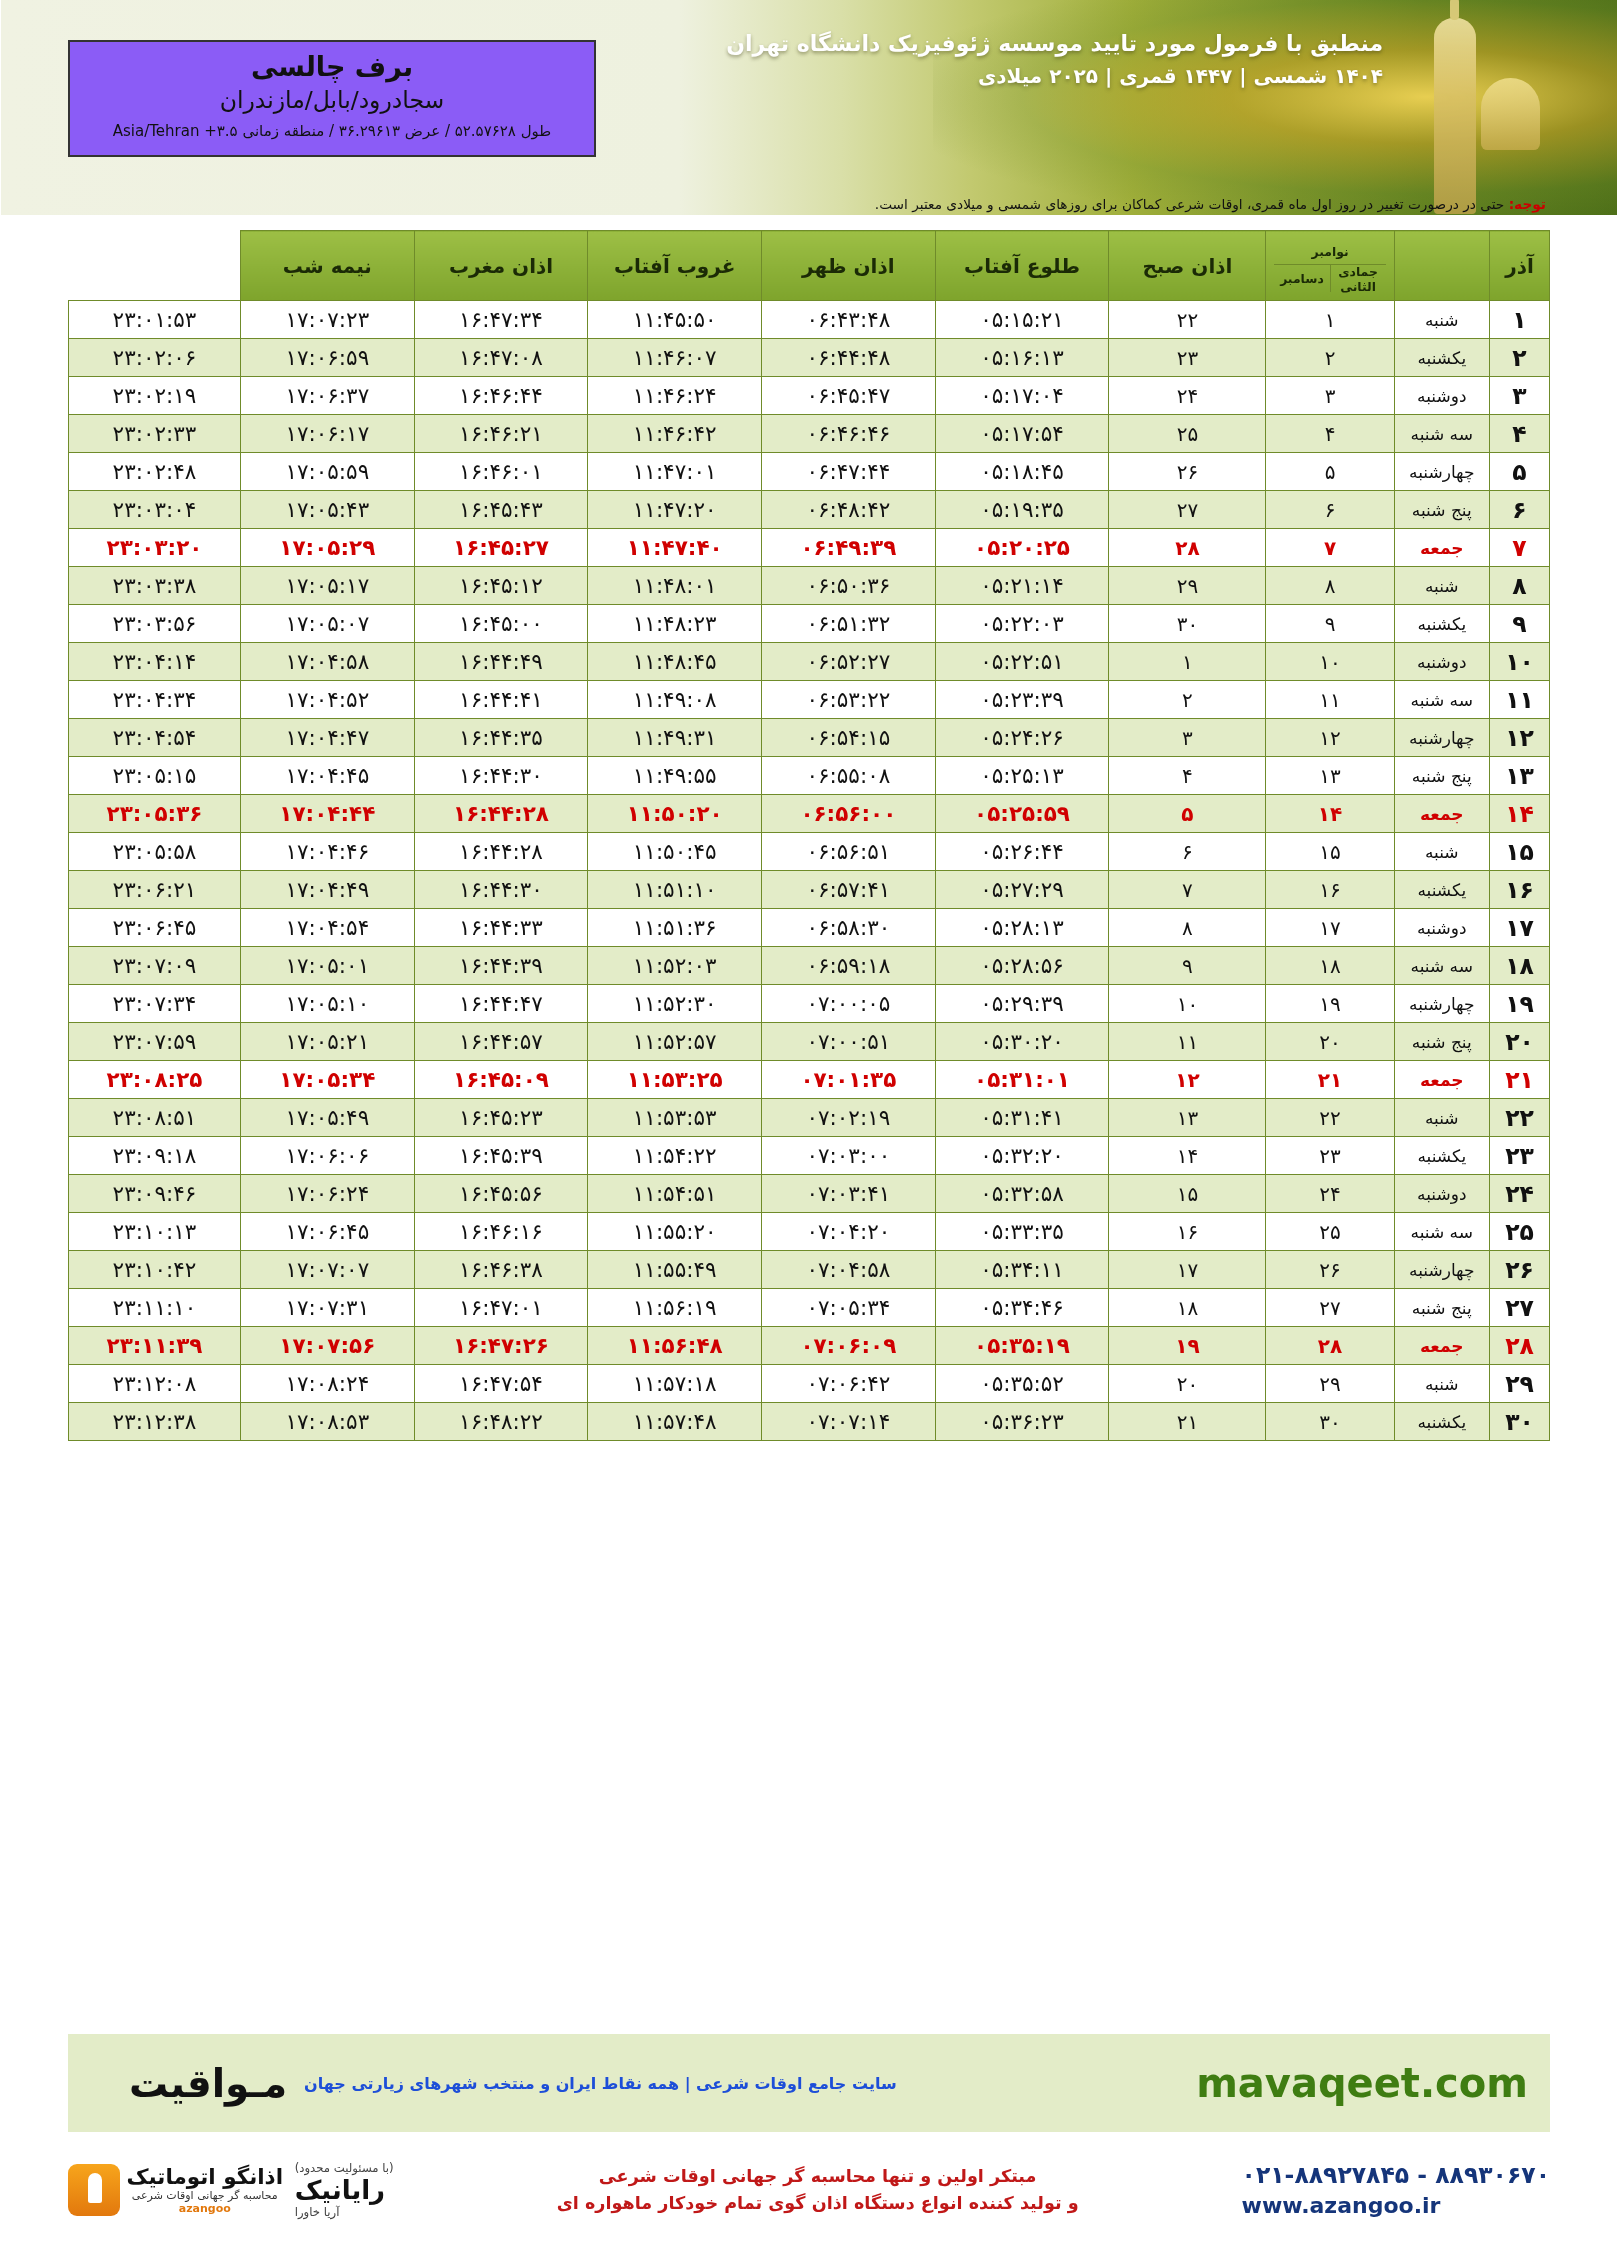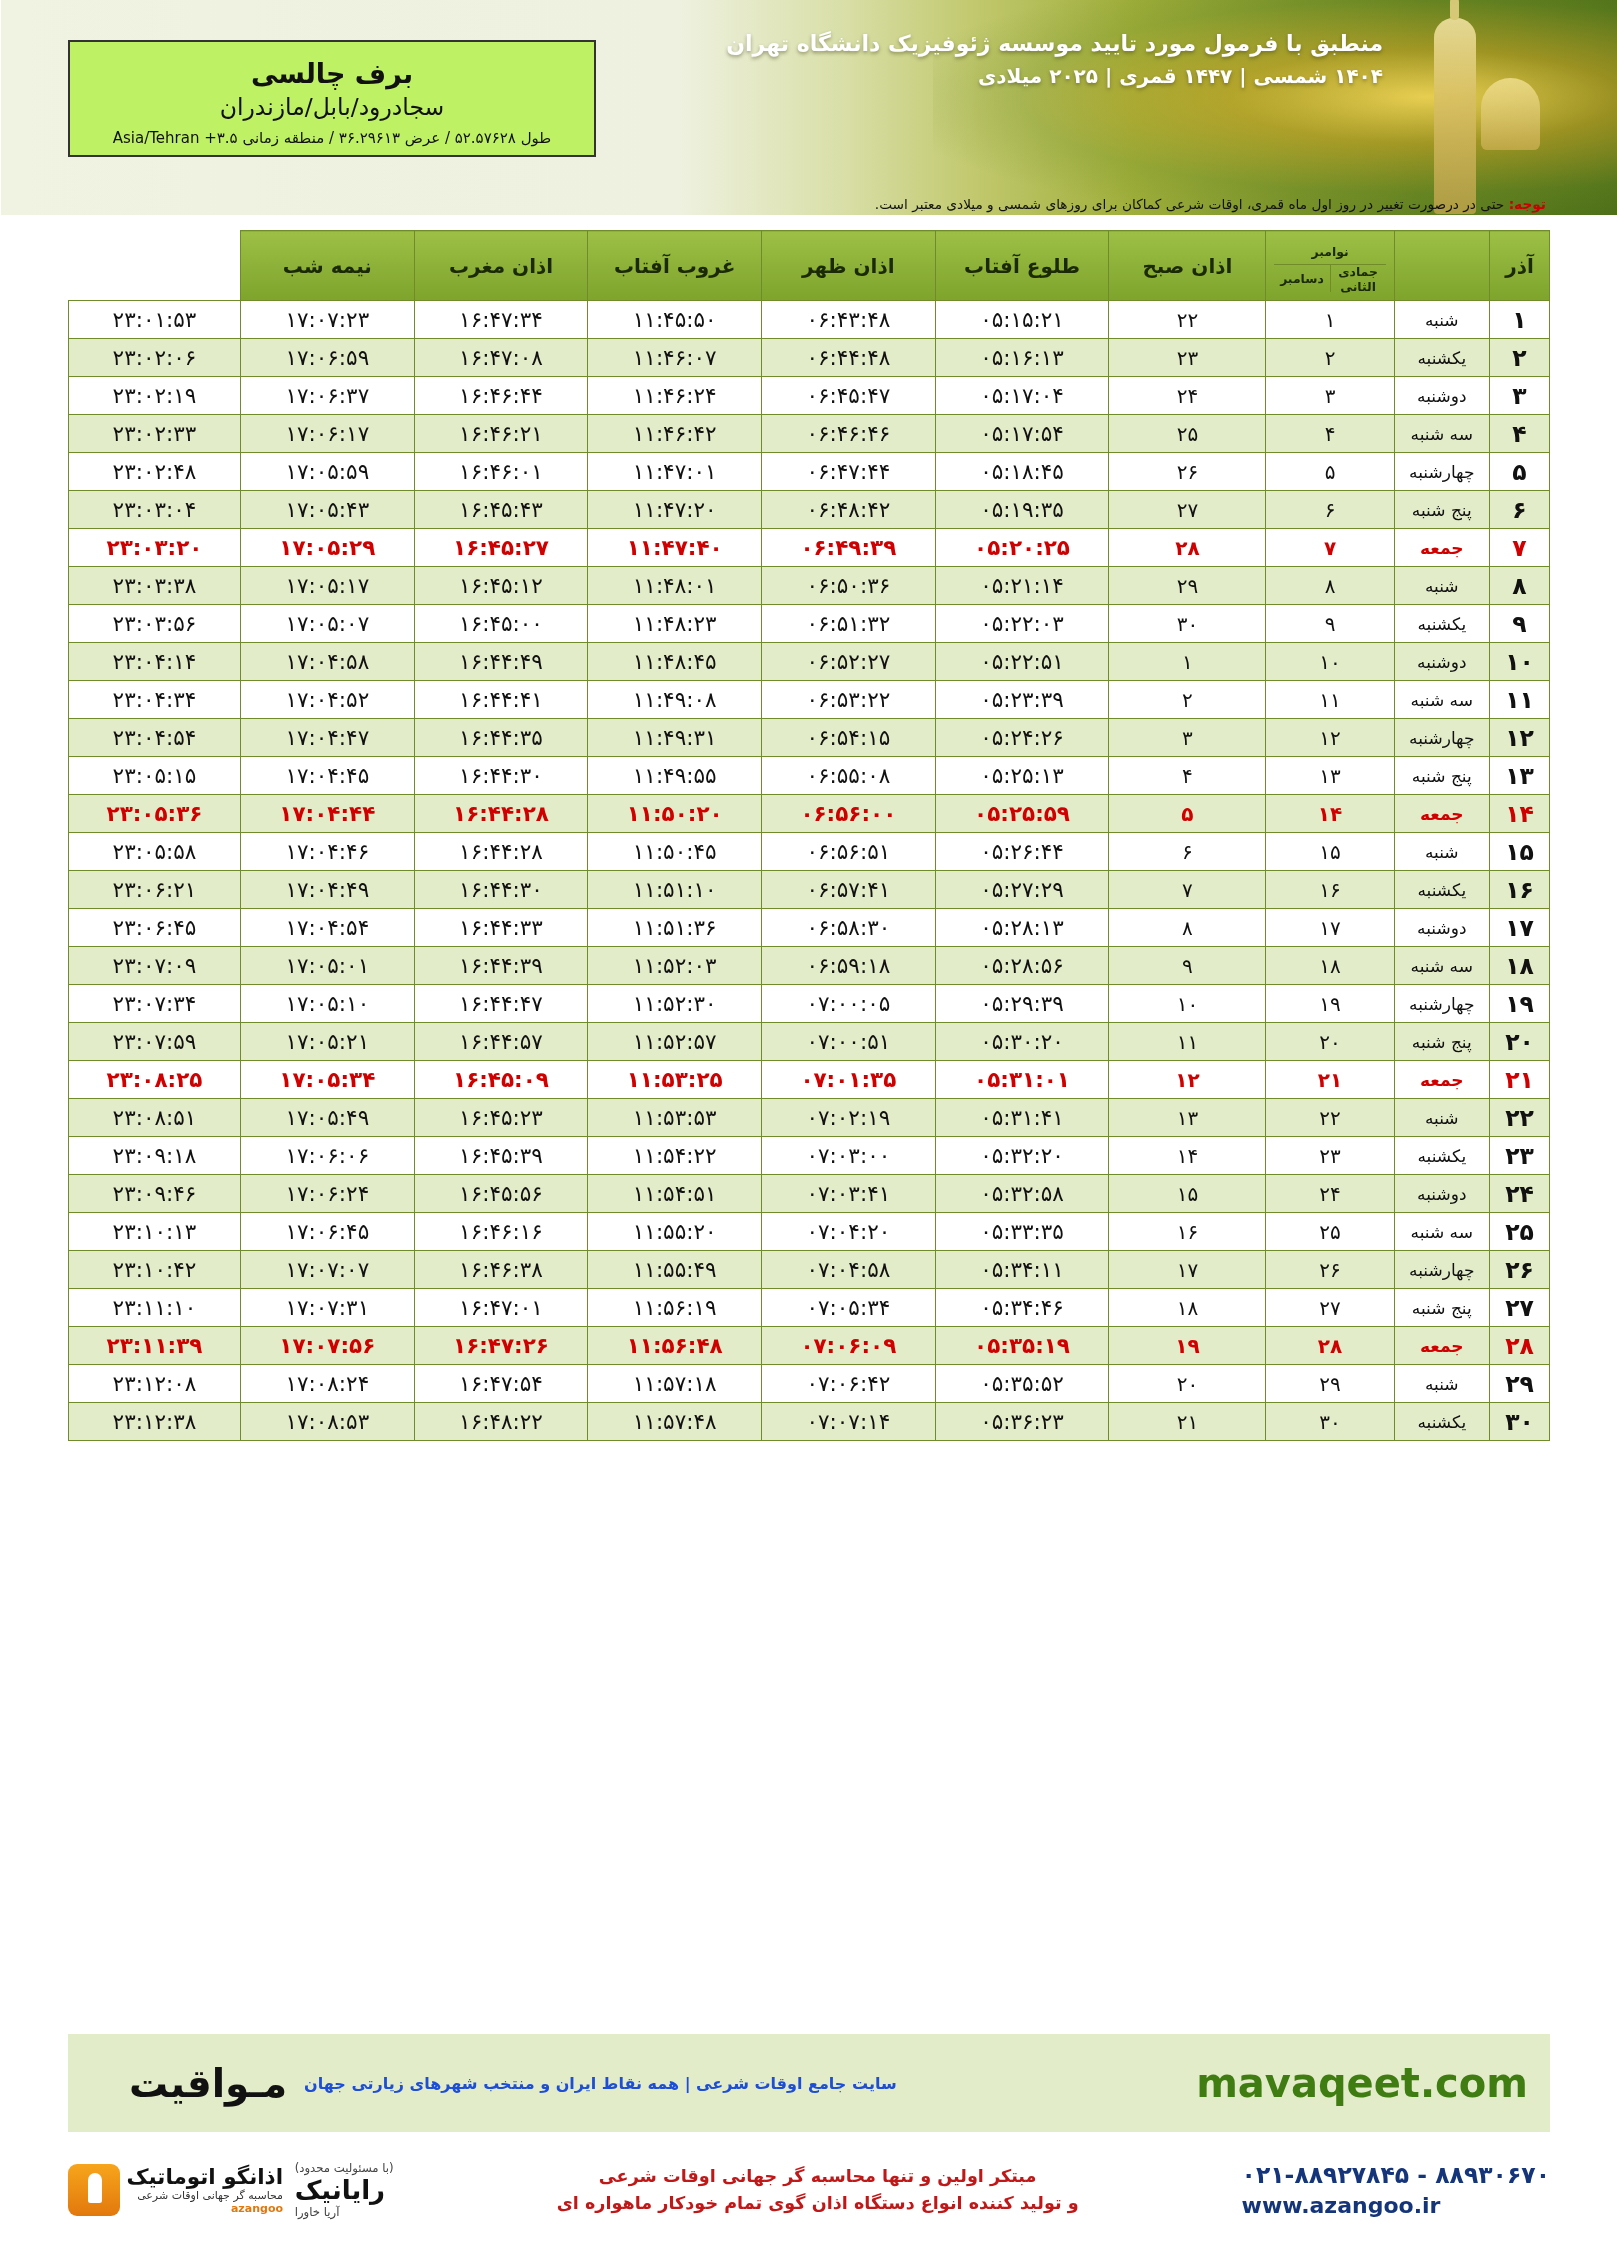--- a/index.html
+++ b/index.html
@@ -38,22 +38,22 @@
     position:absolute;right:235px;top:22px;text-align:right;color:#ffffff;
     text-shadow:0 2px 3.9px rgba(60,60,20,.45);
   }
   .title-main{font-size:48px;font-weight:bold;line-height:1.05;letter-spacing:-0.7px;}
   .title-sub{font-size:22px;font-weight:bold;margin-top:9px;color:#ffffff;}
   .title-years{font-size:20px;font-weight:bold;margin-top:7.8px;color:#ffffff;}
 
   
   .city-box{
     position:absolute;left:68px;top:40px;width:528px;height:117px;
-    border:2px solid #333;background:#bef264;text-align:center;
-    box-sizing:border-box;padding-top:16px;
+    border:2px solid #333;background:#8b5cf6;text-align:center;
+    box-sizing:border-box;padding-top:9px;
   }
   .city-name{font-size:27px;font-weight:bold;color:#111;line-height:1.2;}
   .city-region{font-size:23.5px;color:#111;margin-top:2.6px;}
   .city-geo{font-size:15px;color:#111;margin-top:7.8px;direction:rtl;}
 
   
   .note{
     position:absolute;right:72px;top:196px;width:1481px;text-align:right;
     font-size:13.7px;color:#111;
   }
@@ -117,21 +117,21 @@
   .logo-azangoo{display:flex;align-items:center;gap:6.5px;}
   .az-mark{
     width:52px;height:52px;border-radius:9px;
     background:linear-gradient(180deg,#f7a51c,#e2780d);
     position:relative;
   }
   .az-mark:after{
     content:"";position:absolute;left:19.6px;top:9px;width:14.4px;height:30px;
     background:#fff;border-radius:7.2px 7.2px 2.6px 2.6px;
   }
-  .az-txt{display:flex;flex-direction:column;align-items:flex-start;}
+  .az-txt{display:flex;flex-direction:column;align-items:center;}
   .az-fa{font-size:21.5px;font-weight:bold;color:#111;}
   .az-sub{font-size:11px;color:#333;}
   .az-en{font-size:11px;color:#e2780d;font-weight:bold;}
 </style>
 </head>
 <body>
 
 <div class="header">
   <div class="glow"></div>
   <div class="minaret"></div>

